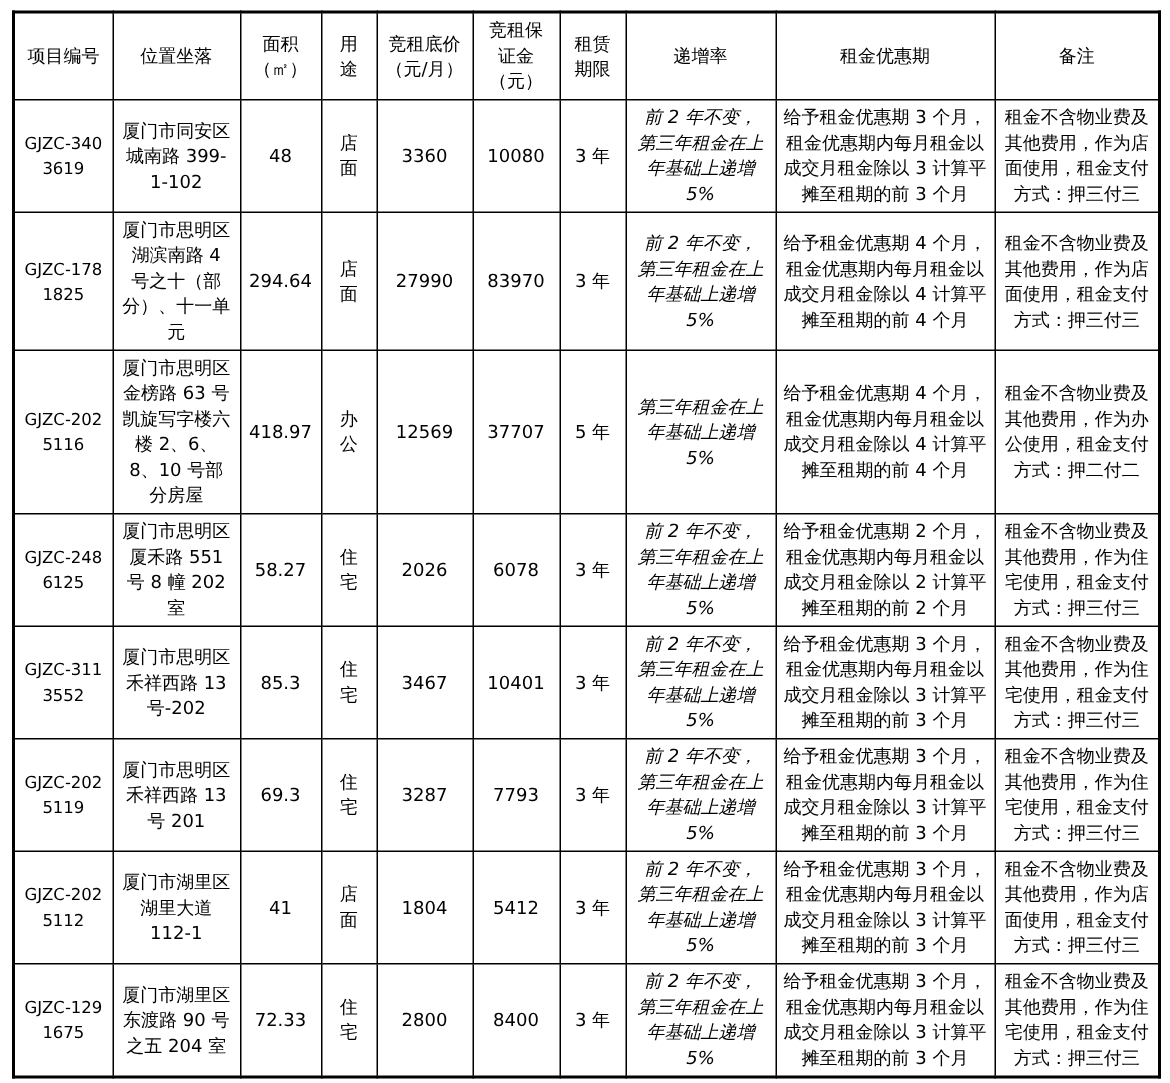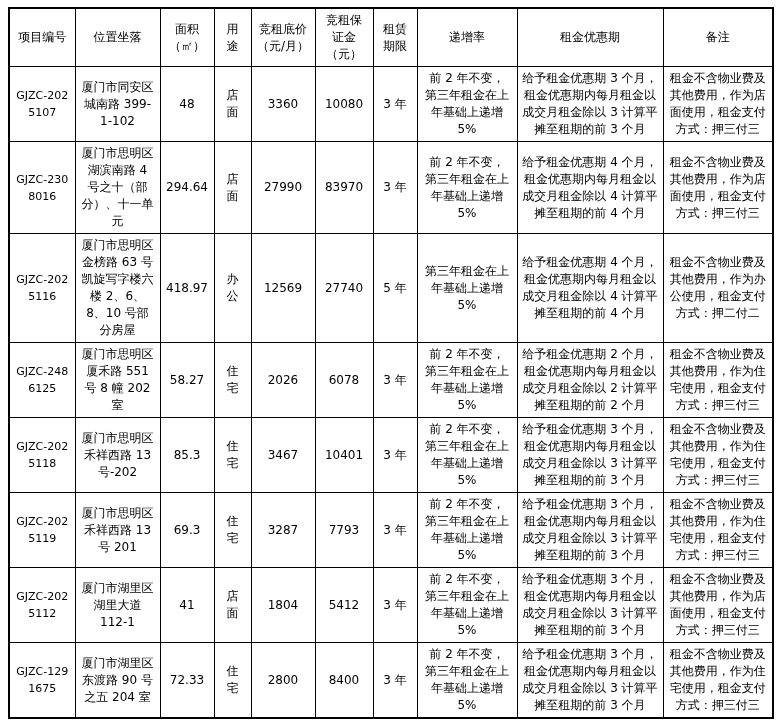--- a/index.html
+++ b/index.html
@@ -31,21 +31,21 @@
     font-size: 12px;
     line-height: 17px;
     font-weight: normal;
     padding: 3px 3px;
     overflow: hidden;
   }
   th { white-space: pre-line; }
   .cell-use { white-space: pre-line; }
   .cell-project_id { word-break: break-all; font-size: 11px; }
   .cell-location { padding: 3px 5px; }
-  .cell-increase_rate { padding: 3px 6px; }
+  .cell-increase_rate { padding: 3px 6px; font-style: italic; }
   .cell-discount_period { padding: 0 4px; }
   .cell-remarks { padding: 3px 4px; text-align: center; }
   col.c1  { width: 66px; }
   col.c2  { width: 85px; }
   col.c3  { width: 54px; }
   col.c4  { width: 37px; }
   col.c5  { width: 64px; }
   col.c6  { width: 58px; }
   col.c7  { width: 44px; }
   col.c8  { width: 100px; }
@@ -84,73 +84,73 @@
 （元）</th>
           <th>租赁
 期限</th>
           <th>递增率</th>
           <th>租金优惠期</th>
           <th>备注</th>
         </tr>
     </thead>
     <tbody>
         <tr>
-          <td class="cell-project_id">GJZC-2025107</td>
+          <td class="cell-project_id">GJZC-3403619</td>
           <td class="cell-location">厦门市同安区城南路 399-1-102</td>
           <td class="cell-area">48</td>
           <td class="cell-use">店
 面</td>
           <td class="cell-base_rent">3360</td>
           <td class="cell-deposit">10080</td>
           <td class="cell-lease_term">3 年</td>
           <td class="cell-increase_rate">前 2 年不变，第三年租金在上年基础上递增 5%</td>
           <td class="cell-discount_period">给予租金优惠期 3 个月，租金优惠期内每月租金以成交月租金除以 3 计算平摊至租期的前 3 个月</td>
           <td class="cell-remarks">租金不含物业费及其他费用，作为店面使用，租金支付方式：押三付三</td>
         </tr>
         <tr>
-          <td class="cell-project_id">GJZC-2308016</td>
+          <td class="cell-project_id">GJZC-1781825</td>
           <td class="cell-location">厦门市思明区湖滨南路 4 号之十（部分）、十一单元</td>
           <td class="cell-area">294.64</td>
           <td class="cell-use">店
 面</td>
           <td class="cell-base_rent">27990</td>
           <td class="cell-deposit">83970</td>
           <td class="cell-lease_term">3 年</td>
           <td class="cell-increase_rate">前 2 年不变，第三年租金在上年基础上递增 5%</td>
           <td class="cell-discount_period">给予租金优惠期 4 个月，租金优惠期内每月租金以成交月租金除以 4 计算平摊至租期的前 4 个月</td>
           <td class="cell-remarks">租金不含物业费及其他费用，作为店面使用，租金支付方式：押三付三</td>
         </tr>
         <tr>
           <td class="cell-project_id">GJZC-2025116</td>
           <td class="cell-location">厦门市思明区金榜路 63 号凯旋写字楼六楼 2、6、8、10 号部分房屋</td>
           <td class="cell-area">418.97</td>
           <td class="cell-use">办
 公</td>
           <td class="cell-base_rent">12569</td>
-          <td class="cell-deposit">27740</td>
+          <td class="cell-deposit">37707</td>
           <td class="cell-lease_term">5 年</td>
           <td class="cell-increase_rate">第三年租金在上年基础上递增5%</td>
           <td class="cell-discount_period">给予租金优惠期 4 个月，租金优惠期内每月租金以成交月租金除以 4 计算平摊至租期的前 4 个月</td>
           <td class="cell-remarks">租金不含物业费及其他费用，作为办公使用，租金支付方式：押二付二</td>
         </tr>
         <tr>
           <td class="cell-project_id">GJZC-2486125</td>
           <td class="cell-location">厦门市思明区厦禾路 551 号 8 幢 202 室</td>
           <td class="cell-area">58.27</td>
           <td class="cell-use">住
 宅</td>
           <td class="cell-base_rent">2026</td>
           <td class="cell-deposit">6078</td>
           <td class="cell-lease_term">3 年</td>
           <td class="cell-increase_rate">前 2 年不变，第三年租金在上年基础上递增 5%</td>
           <td class="cell-discount_period">给予租金优惠期 2 个月，租金优惠期内每月租金以成交月租金除以 2 计算平摊至租期的前 2 个月</td>
           <td class="cell-remarks">租金不含物业费及其他费用，作为住宅使用，租金支付方式：押三付三</td>
         </tr>
         <tr>
-          <td class="cell-project_id">GJZC-2025118</td>
+          <td class="cell-project_id">GJZC-3113552</td>
           <td class="cell-location">厦门市思明区禾祥西路 13 号-202</td>
           <td class="cell-area">85.3</td>
           <td class="cell-use">住
 宅</td>
           <td class="cell-base_rent">3467</td>
           <td class="cell-deposit">10401</td>
           <td class="cell-lease_term">3 年</td>
           <td class="cell-increase_rate">前 2 年不变，第三年租金在上年基础上递增 5%</td>
           <td class="cell-discount_period">给予租金优惠期 3 个月，租金优惠期内每月租金以成交月租金除以 3 计算平摊至租期的前 3 个月</td>
           <td class="cell-remarks">租金不含物业费及其他费用，作为住宅使用，租金支付方式：押三付三</td>

